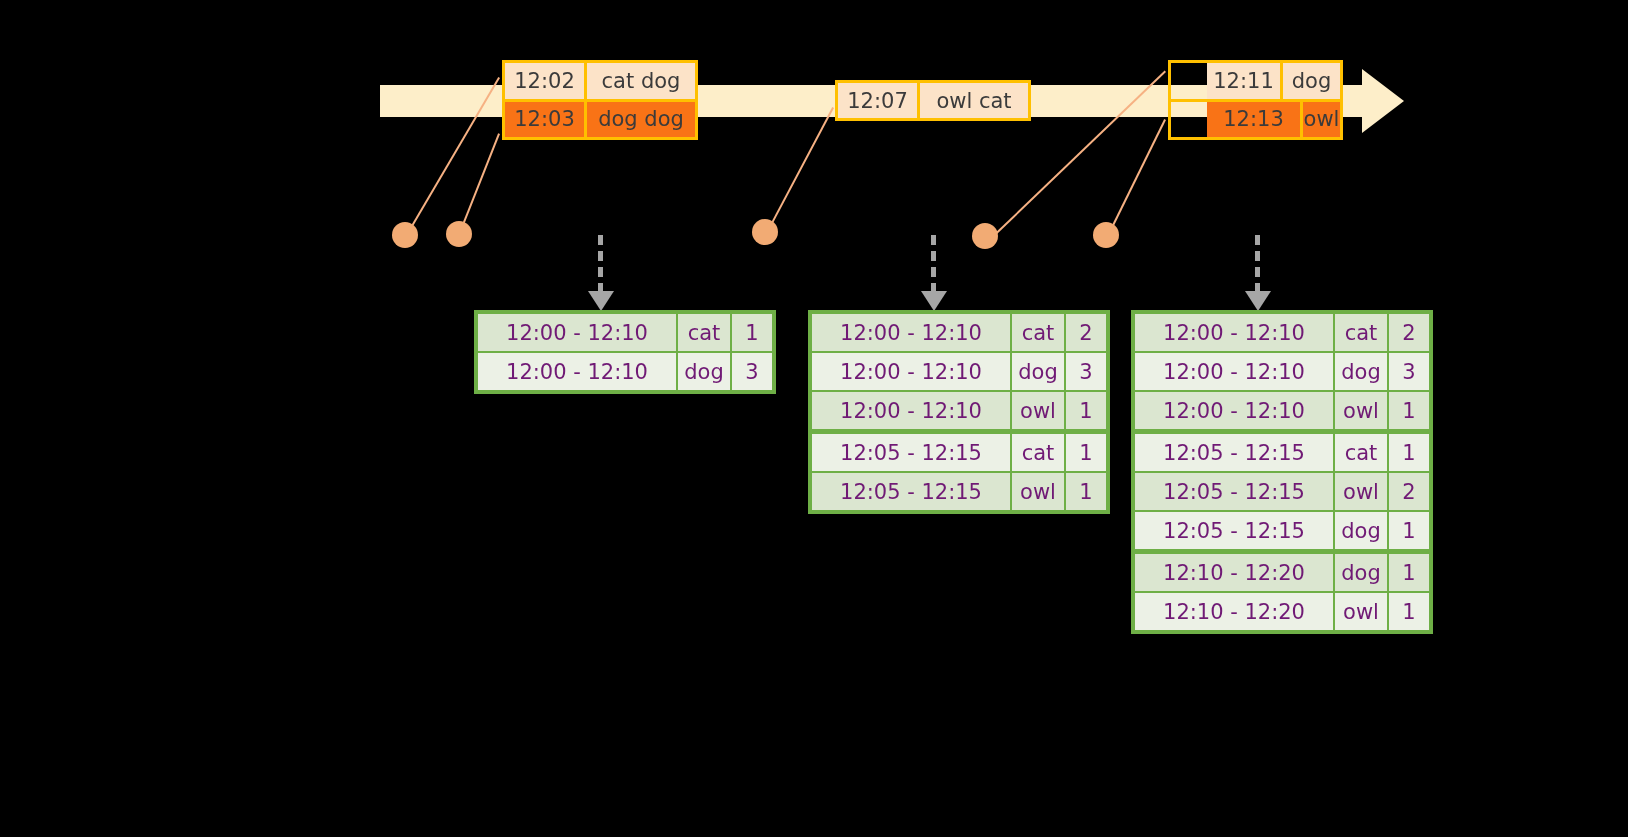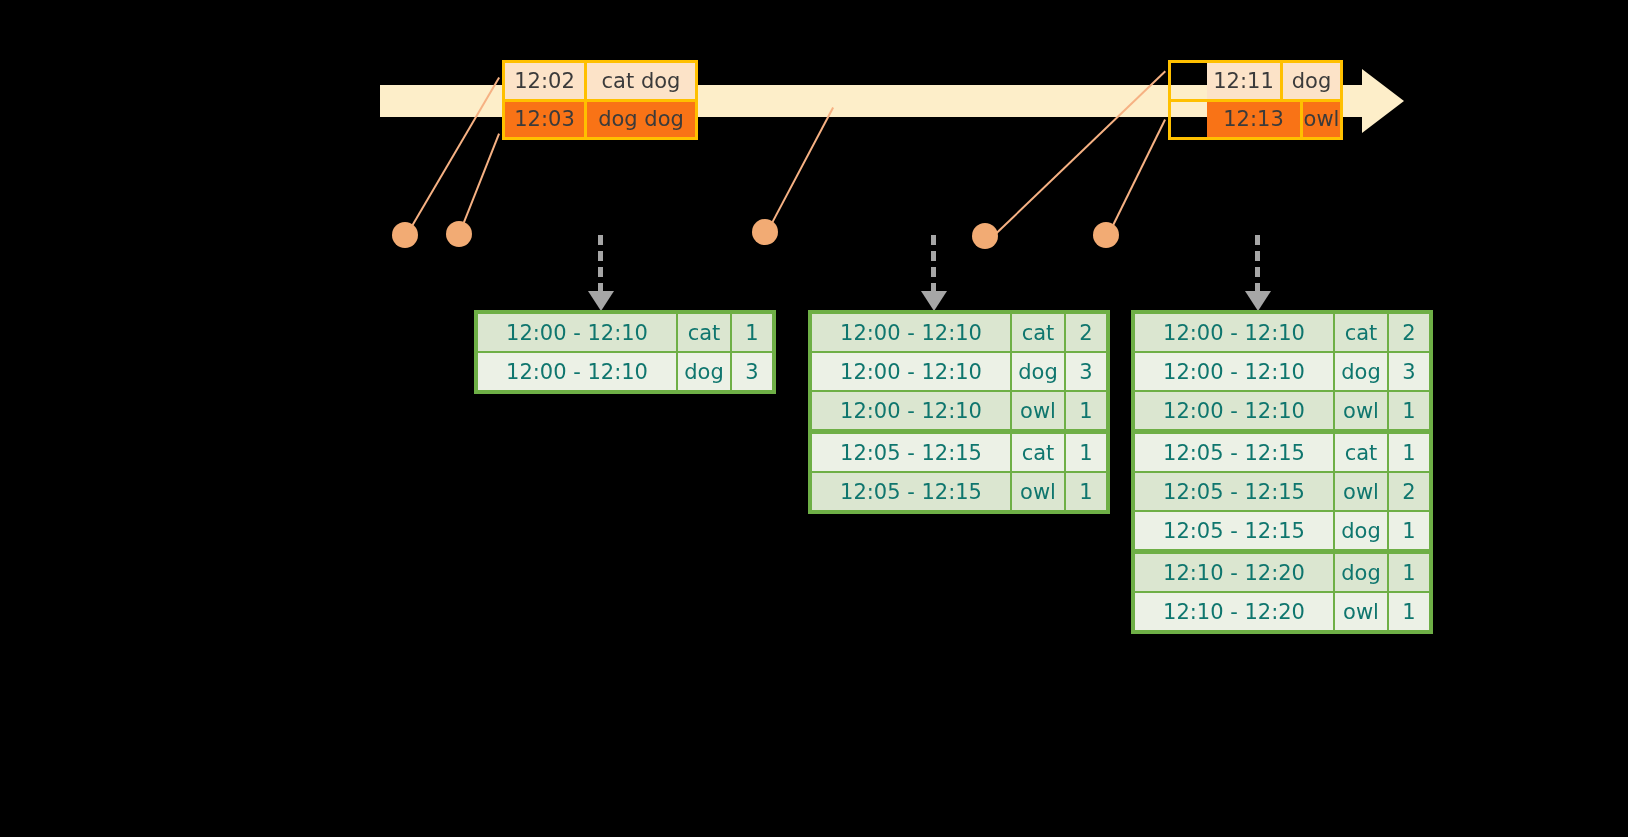--- a/index.html
+++ b/index.html
@@ -27,21 +27,21 @@
 
   
   .dash{position:absolute;width:0;border-left:5px dashed #a6a6a6;}
   .dash-head{position:absolute;width:0;height:0;border-left:13px solid transparent;
              border-right:13px solid transparent;border-top:20px solid #a6a6a6;}
 
   
   .gtbl{position:absolute;border:3px solid #6eaf46;box-sizing:border-box;background:#6eaf46;}
   .grow{display:flex;}
   .gcell{box-sizing:border-box;display:flex;align-items:center;justify-content:center;
-         font-size:21px;color:#0f766e;height:37px;margin:1px;}
+         font-size:21px;color:#701a75;height:37px;margin:1px;}
   .g-dark{background:#dbe6d0;}
   .g-light{background:#ecf1e6;}
   .c-win{width:198px;}
   .c-word{width:52px;}
   .c-cnt{width:40px;}
   .grow.sep{margin-top:3px;}
 </style>
 </head>
 <body>
 
@@ -54,20 +54,26 @@
     <div class="evt-row">
       <div class="evt-cell time shade-a" style="width:82px;">12:02</div>
       <div class="evt-cell shade-a" style="flex:1;">cat dog</div>
     </div>
     <div class="evt-row">
       <div class="evt-cell time shade-b" style="width:82px;">12:03</div>
       <div class="evt-cell shade-b" style="flex:1;">dog dog</div>
     </div>
   </div>
 
+  <div class="evt" style="left:835px;top:80px;width:196px;height:41px;">
+    <div class="evt-row">
+      <div class="evt-cell time shade-a" style="width:82px;">12:07</div>
+      <div class="evt-cell shade-a" style="flex:1;">owl cat</div>
+    </div>
+  </div>
 
   <div class="evt" style="left:1168px;top:60px;width:175px;height:80px;">
     <div class="evt-row">
       <div class="evt-cell time shade-a" style="width:76px;margin-left:36px;">12:11</div>
       <div class="evt-cell shade-a" style="flex:1;">dog</div>
     </div>
     <div class="evt-row">
       <div class="evt-cell time shade-b" style="width:96px;margin-left:36px;">12:13</div>
       <div class="evt-cell shade-b" style="flex:1;">owl</div>
     </div>

